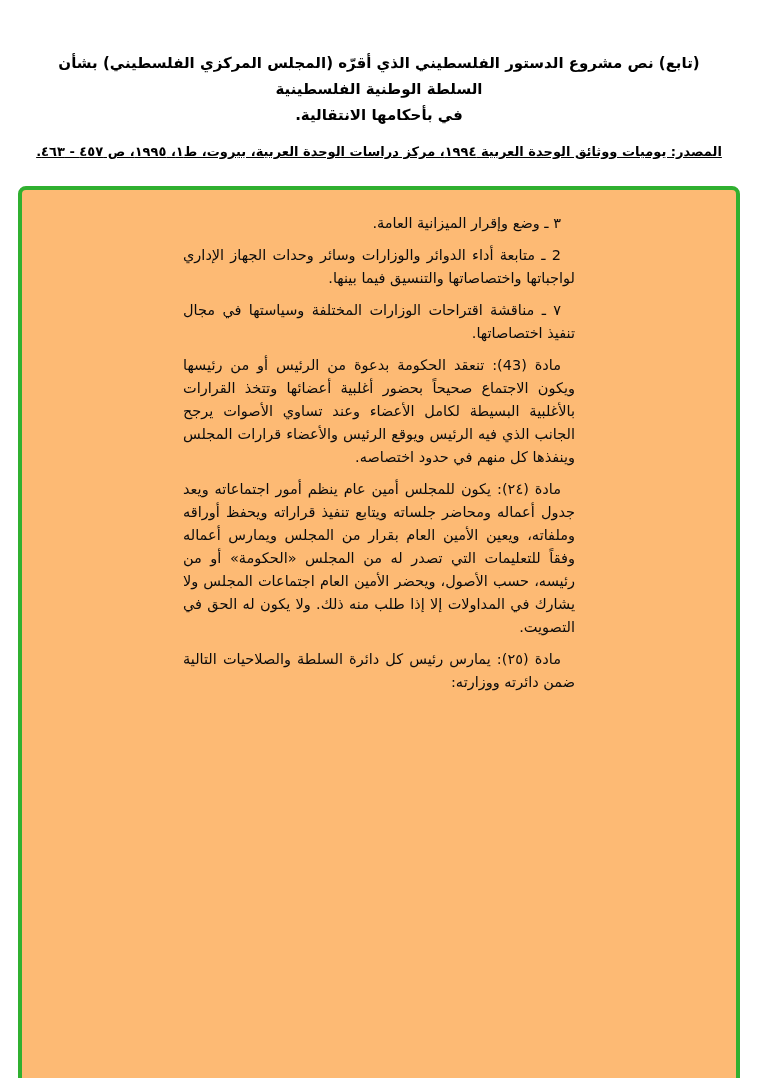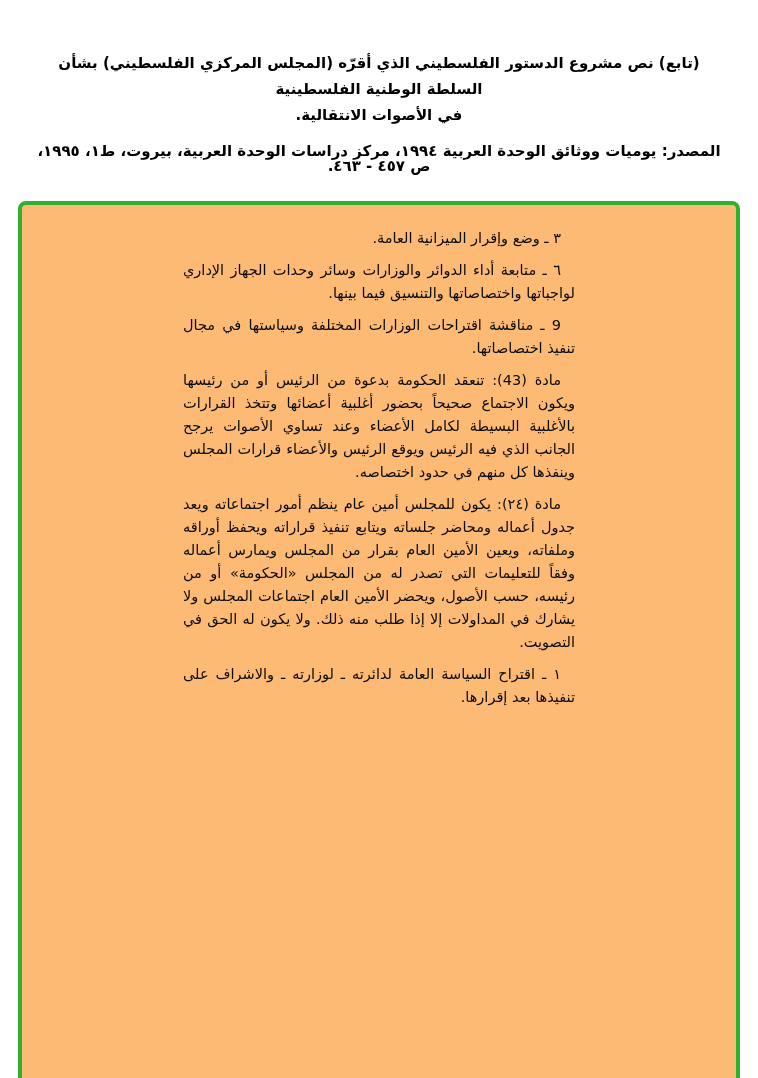--- a/index.html
+++ b/index.html
@@ -25,23 +25,24 @@
   }
   .title {
     margin: 0 40px;
     font-size: 15px;
     font-weight: bold;
     line-height: 26px;
     letter-spacing: 0;
   }
   .source {
     margin: 16px 30px 0;
-    font-size: 15px;
+    font-size: 13px;
     font-weight: bold;
     line-height: 15px;
+    text-decoration: underline;
   }
   .green-box {
     box-sizing: border-box;
     margin: 27px 18px 0;
     height: 916px;
     border: 4px solid var(--accent, #30b030);
     border-radius: 8px;
     padding: 22px 0 0;
     background: #fdba74;
   }
@@ -61,29 +62,29 @@
   }
 </style>
 </head>
 <body>
 
 <div class="page">
 
   <header class="doc-header">
     <h1 class="title">
       <span class="title-line">(تابع) نص مشروع الدستور الفلسطيني الذي أقرّه (المجلس المركزي الفلسطيني) بشأن السلطة الوطنية الفلسطينية</span><br>
-      <span class="title-line">في الأصوات الانتقالية.</span>
+      <span class="title-line">في بأحكامها الانتقالية.</span>
     </h1>
     <p class="source">المصدر: يوميات ووثائق الوحدة العربية ١٩٩٤، مركز دراسات الوحدة العربية، بيروت، ط١، ١٩٩٥، ص ٤٥٧ - ٤٦٣.</p>
   </header>
 
   <section class="green-box">
     <div class="text-column">
       <p class="para">٣ ـ وضع وإقرار الميزانية العامة.</p>
-      <p class="para">٦ ـ متابعة أداء الدوائر والوزارات وسائر وحدات الجهاز الإداري لواجباتها واختصاصاتها والتنسيق فيما بينها.</p>
-      <p class="para">9 ـ مناقشة اقتراحات الوزارات المختلفة وسياستها في مجال تنفيذ اختصاصاتها.</p>
+      <p class="para">2 ـ متابعة أداء الدوائر والوزارات وسائر وحدات الجهاز الإداري لواجباتها واختصاصاتها والتنسيق فيما بينها.</p>
+      <p class="para">٧ ـ مناقشة اقتراحات الوزارات المختلفة وسياستها في مجال تنفيذ اختصاصاتها.</p>
       <p class="para">مادة (43): تنعقد الحكومة بدعوة من الرئيس أو من رئيسها ويكون الاجتماع صحيحاً بحضور أغلبية أعضائها وتتخذ القرارات بالأغلبية البسيطة لكامل الأعضاء وعند تساوي الأصوات يرجح الجانب الذي فيه الرئيس ويوقع الرئيس والأعضاء قرارات المجلس وينفذها كل منهم في حدود اختصاصه.</p>
       <p class="para">مادة (٢٤): يكون للمجلس أمين عام ينظم أمور اجتماعاته ويعد جدول أعماله ومحاضر جلساته ويتابع تنفيذ قراراته ويحفظ أوراقه وملفاته، ويعين الأمين العام بقرار من المجلس ويمارس أعماله وفقاً للتعليمات التي تصدر له من المجلس «الحكومة» أو من رئيسه، حسب الأصول، ويحضر الأمين العام اجتماعات المجلس ولا يشارك في المداولات إلا إذا طلب منه ذلك. ولا يكون له الحق في التصويت.</p>
-      <p class="para">١ ـ اقتراح السياسة العامة لدائرته ـ لوزارته ـ والاشراف على تنفيذها بعد إقرارها.</p>
+      <p class="para">مادة (٢٥): يمارس رئيس كل دائرة السلطة والصلاحيات التالية ضمن دائرته ووزارته:</p>
     </div>
   </section>
 
 </div>
 
 </body></html>

